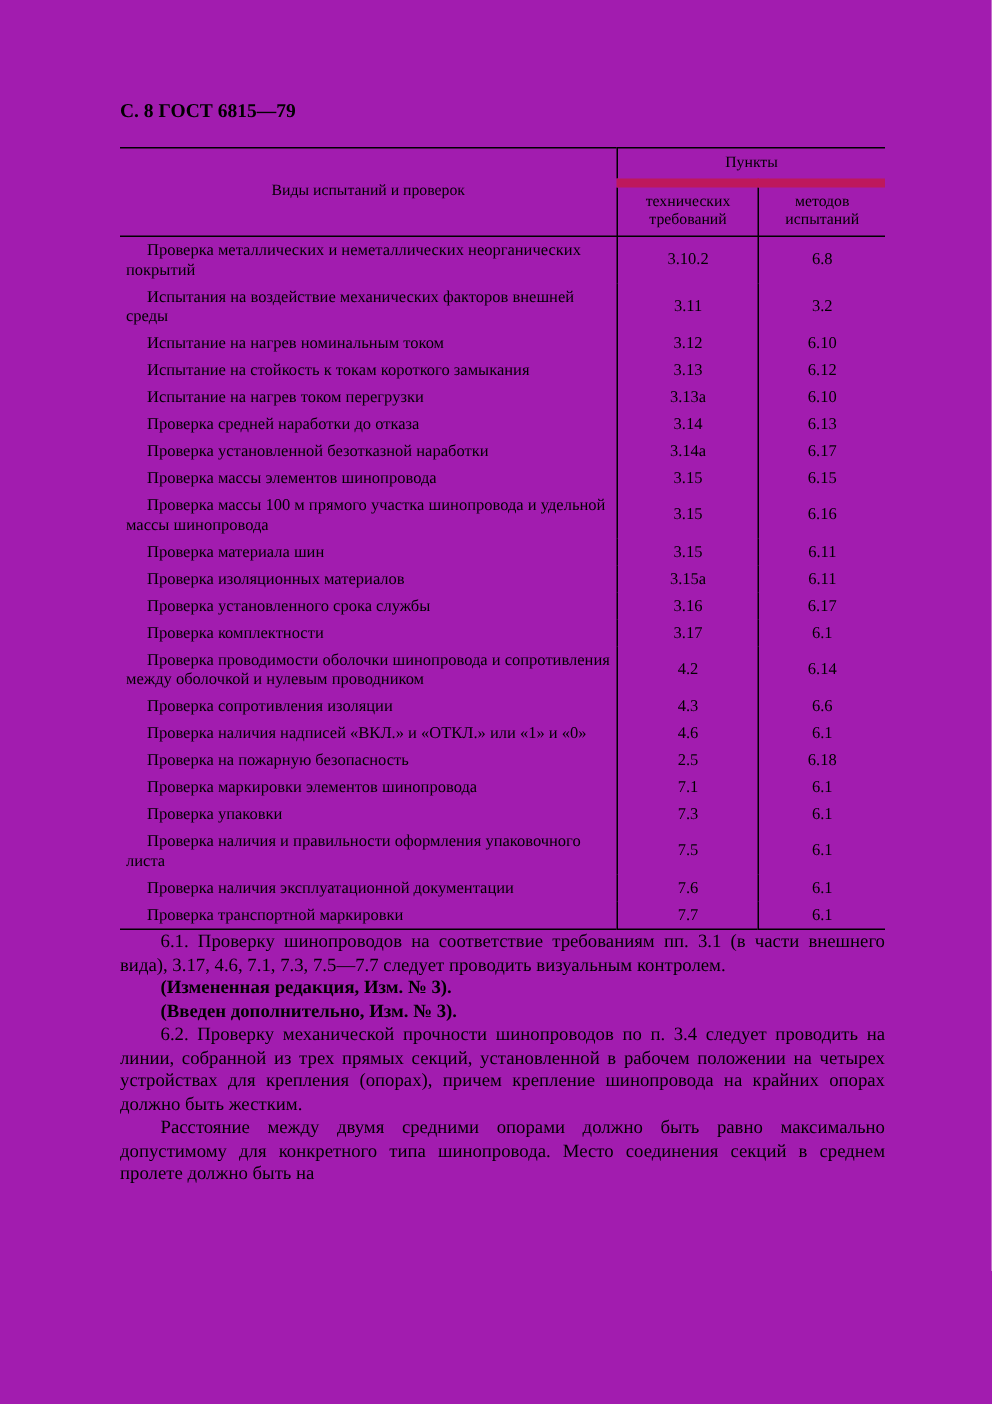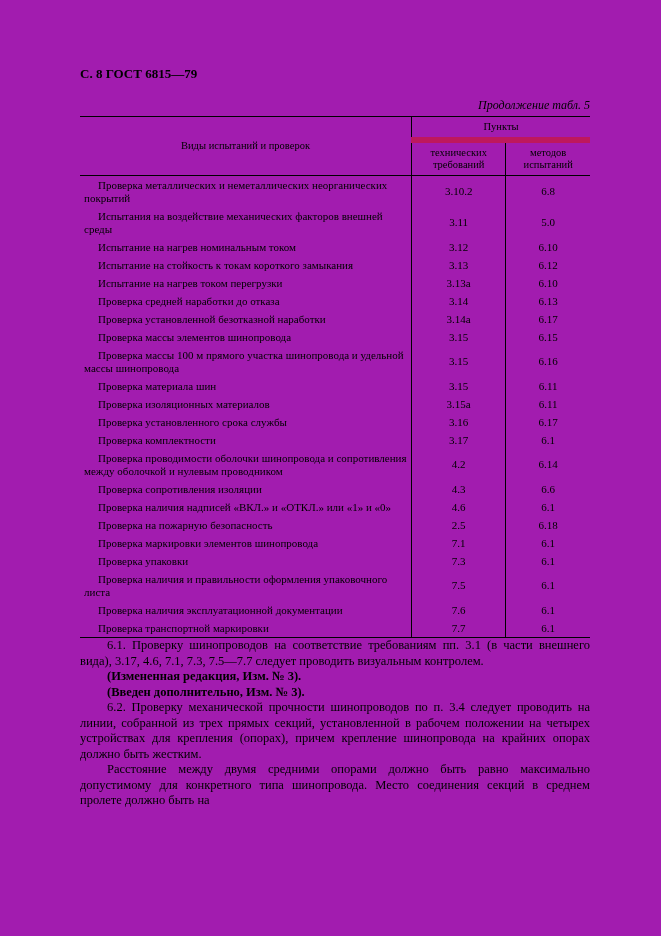--- a/index.html
+++ b/index.html
@@ -42,21 +42,20 @@
   }
   .paras p.bold { font-weight: bold; }
 </style>
 </head>
 <body>
 
 <div class="page">
 
   <div class="doc-header">С. 8 ГОСТ 6815—79</div>
 
-  <div class="table-caption">Продолжение табл. 5</div>
 
   <table class="gost">
     <colgroup>
       <col style="width:65%">
       <col style="width:18.5%">
       <col style="width:16.5%">
     </colgroup>
     <thead>
       <tr>
         <th class="c1h" rowspan="2">Виды испытаний и проверок</th>
@@ -70,21 +69,21 @@
     <tbody>
   <tr>
     <td class="name">Проверка металлических и неметаллических неорганических покрытий</td>
     <td class="num">3.10.2</td>
     <td class="num">6.8</td>
   </tr>
 
   <tr>
     <td class="name">Испытания на воздействие механических факторов внешней среды</td>
     <td class="num">3.11</td>
-    <td class="num">5.0</td>
+    <td class="num">3.2</td>
   </tr>
 
   <tr>
     <td class="name">Испытание на нагрев номинальным током</td>
     <td class="num">3.12</td>
     <td class="num">6.10</td>
   </tr>
 
   <tr>
     <td class="name">Испытание на стойкость к токам короткого замыкания</td>

